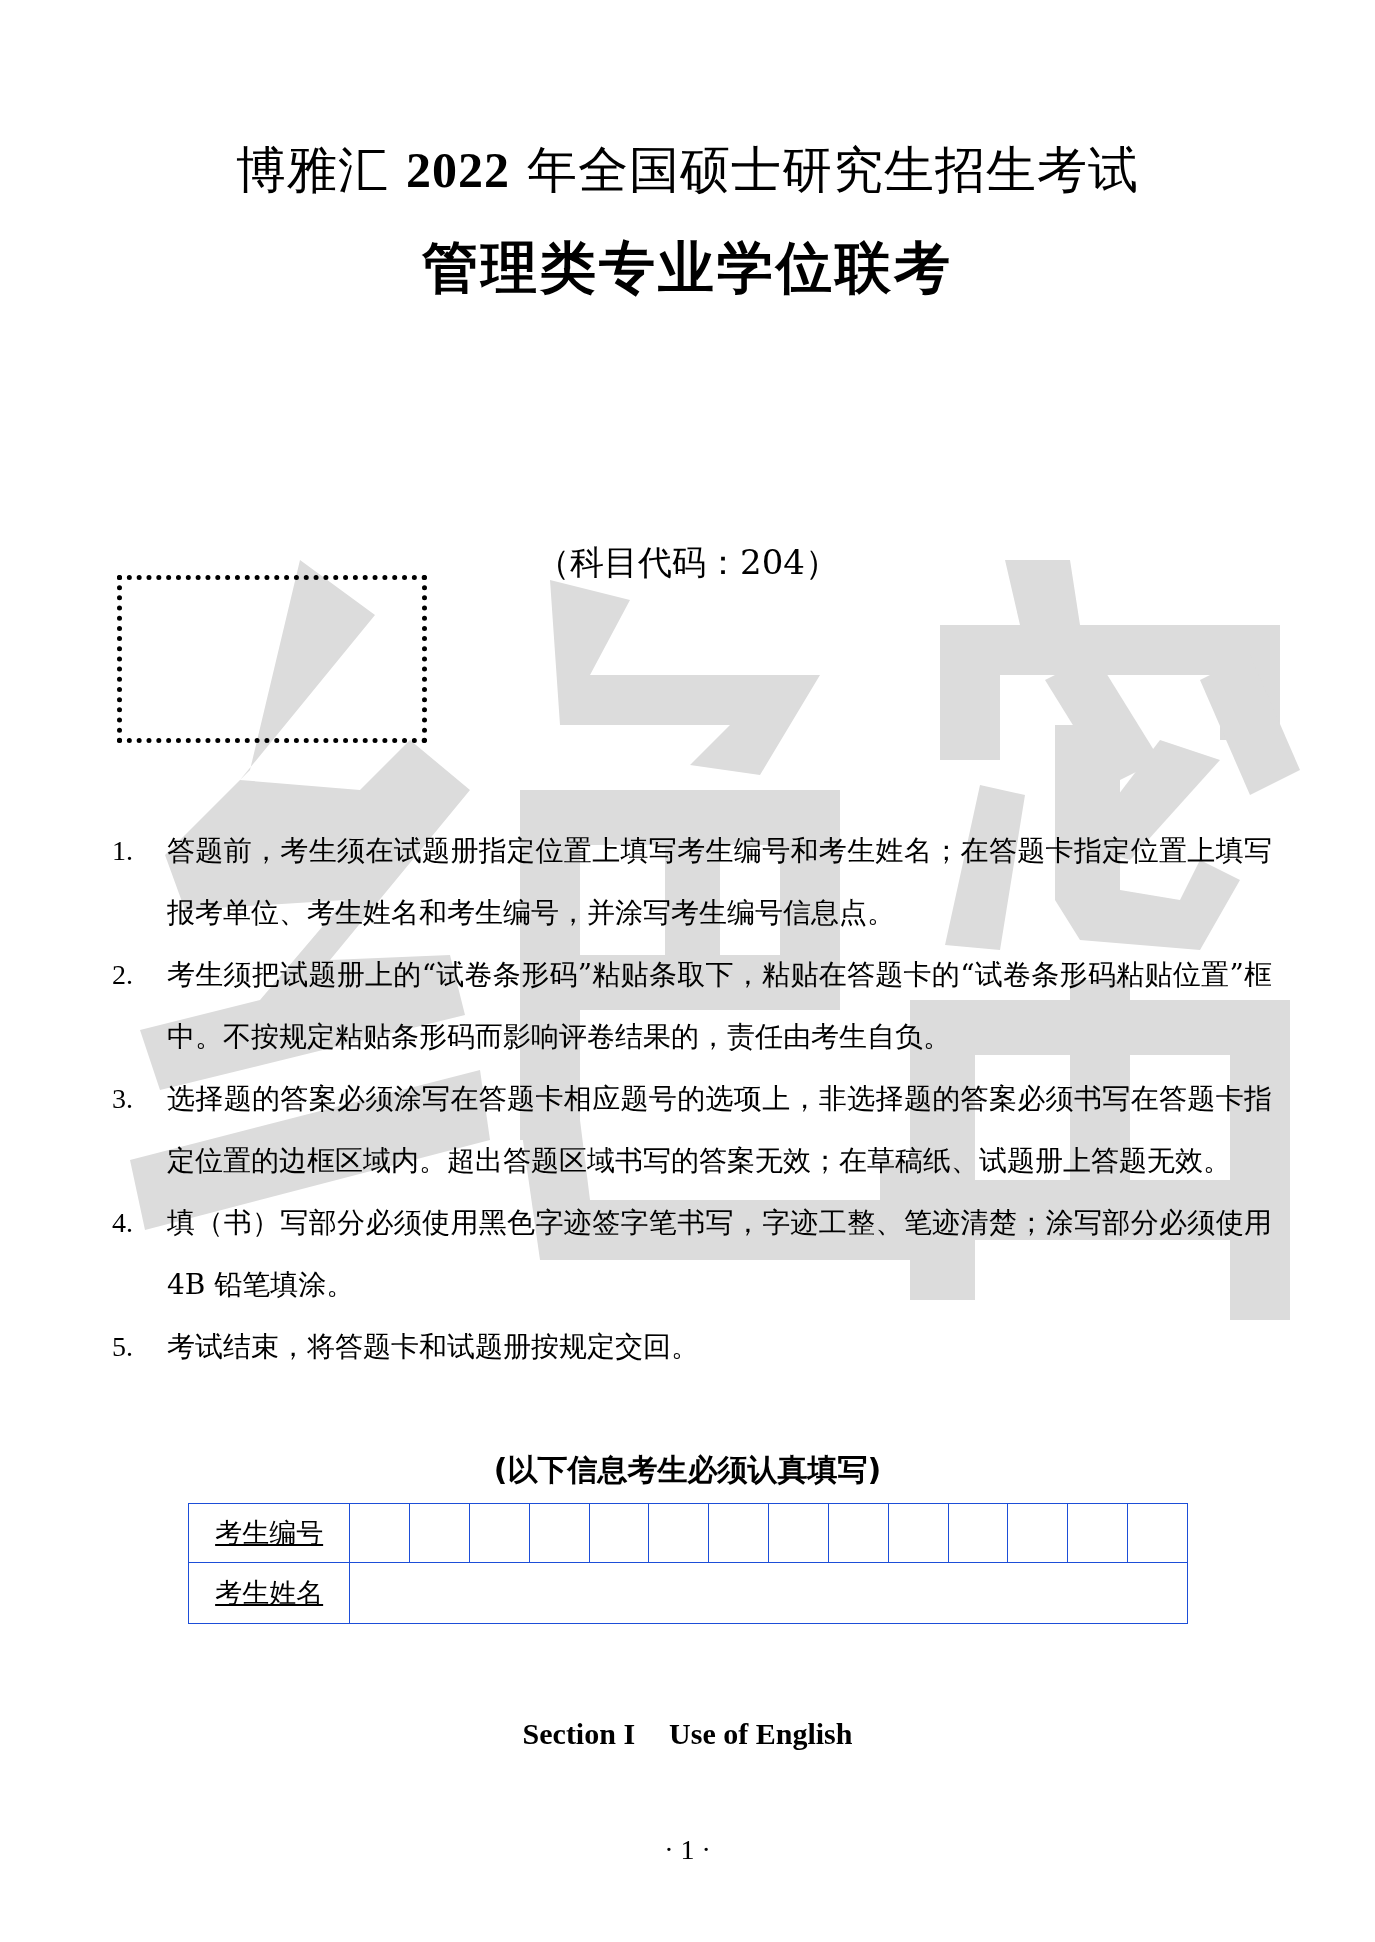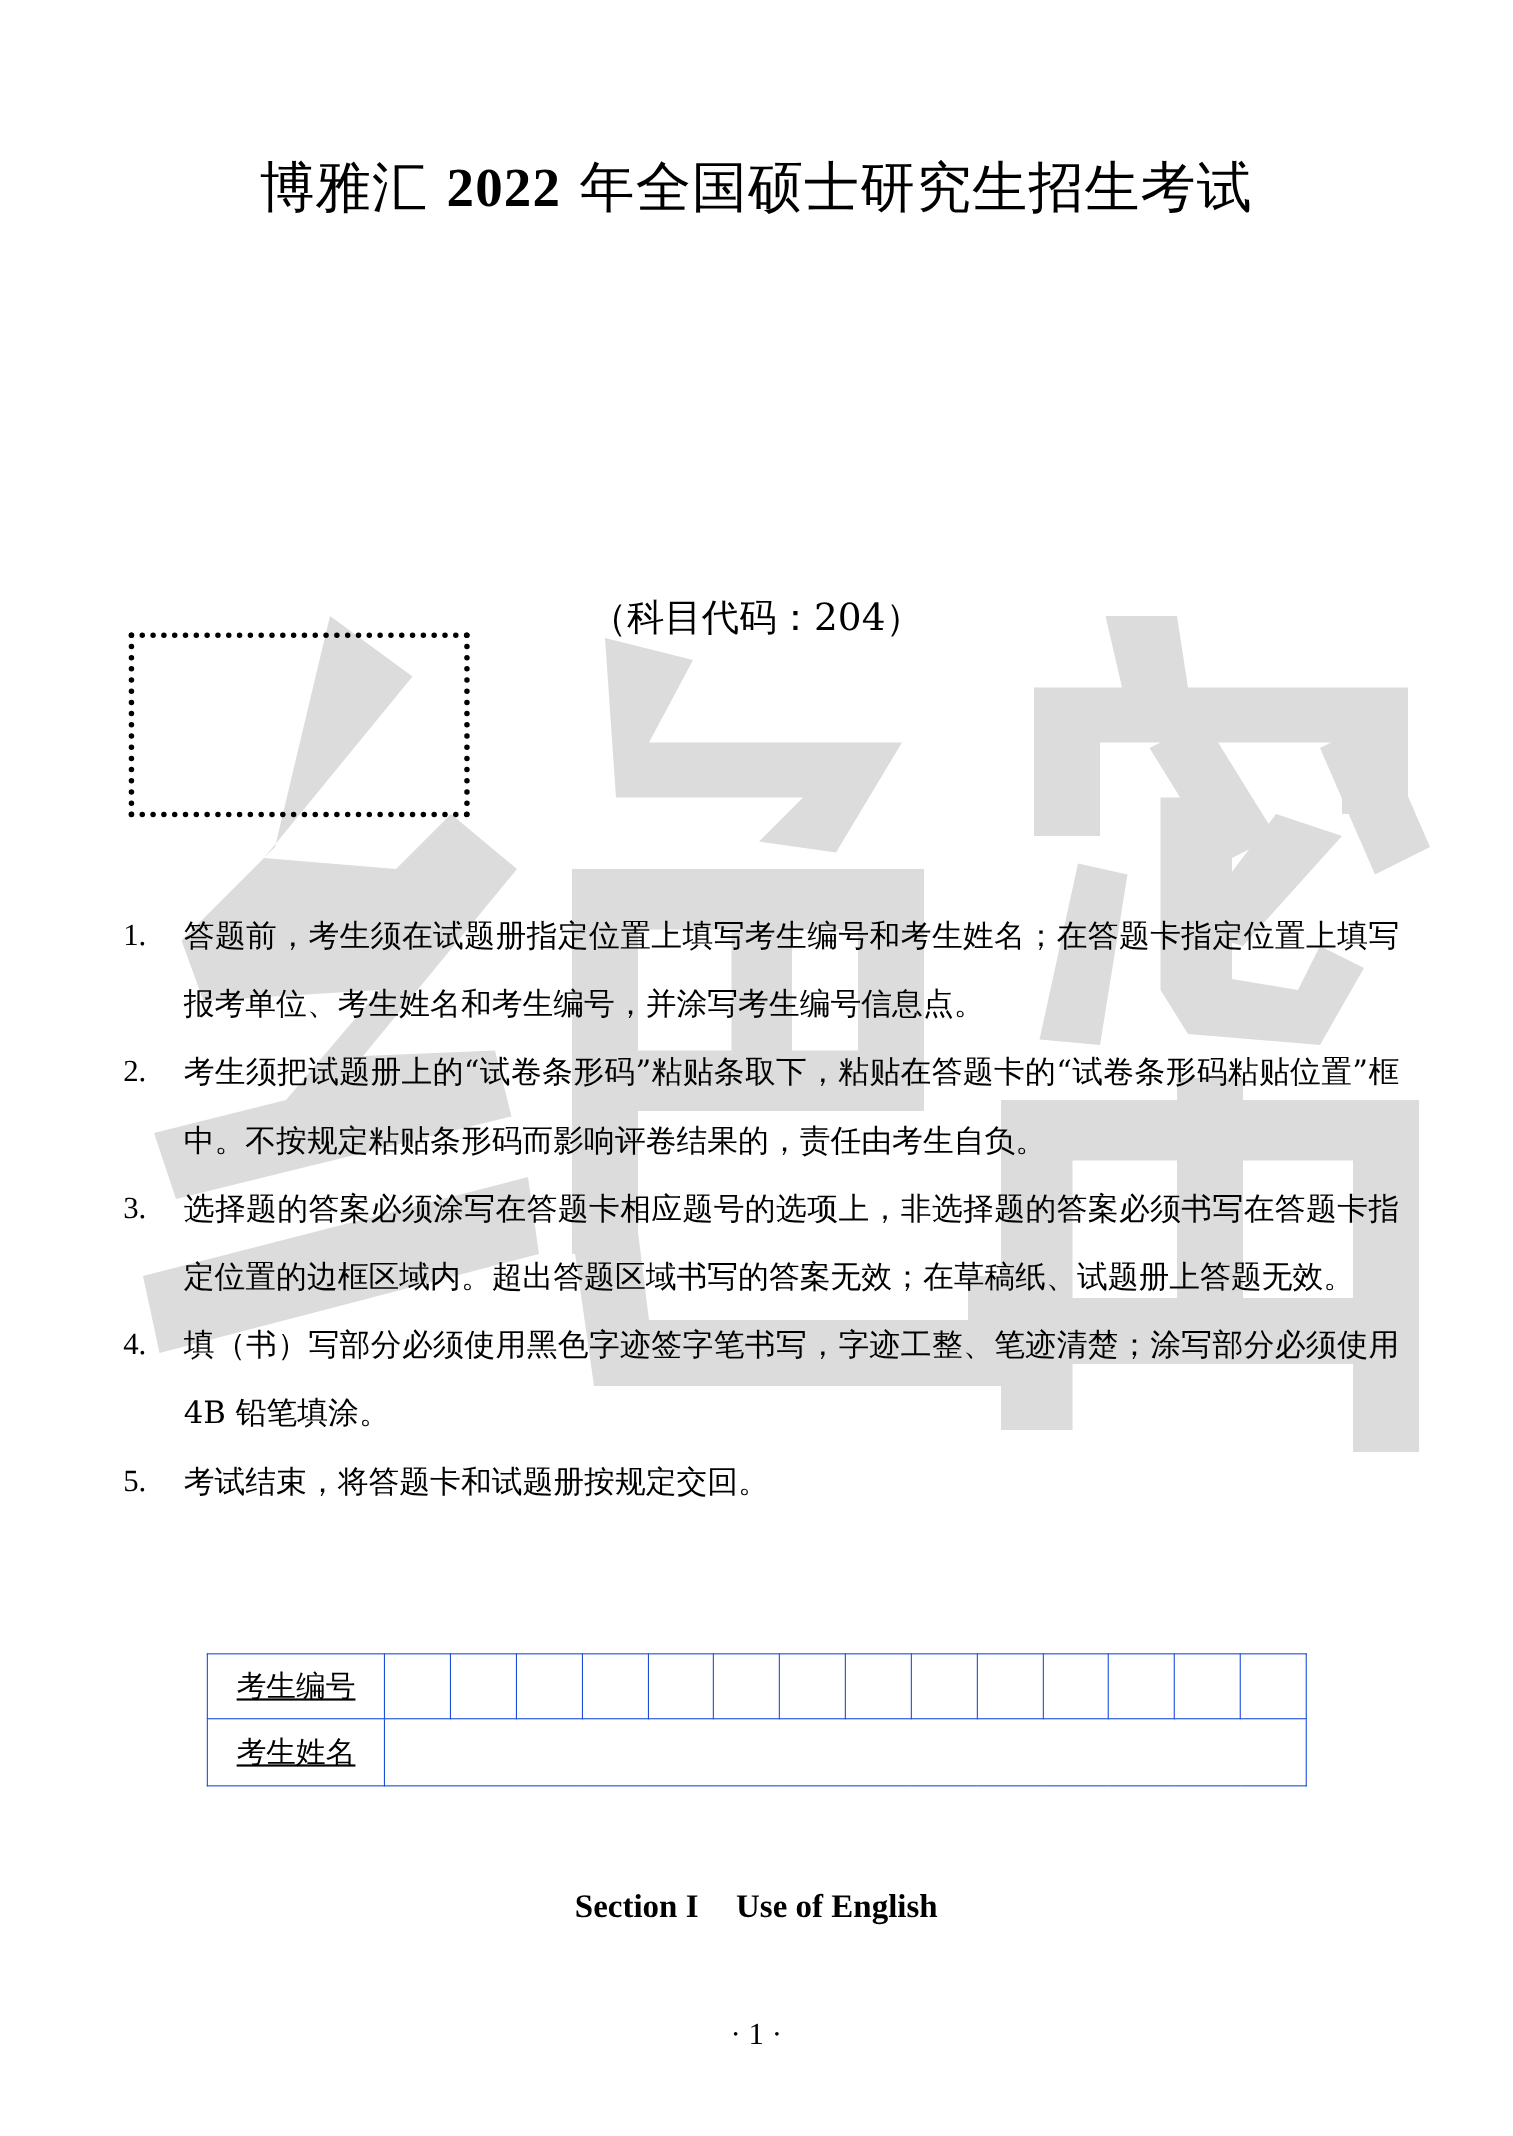--- a/index.html
+++ b/index.html
@@ -91,20 +91,21 @@
       </g>
     </svg>
   </div>
 
   <div class="content">
 
     <div class="title1">
       <span>博雅汇 </span><span class="year">2022</span><span> 年全国硕士研究生招生考试</span>
     </div>
 
+    <div class="title2">管理类专业学位联考</div>
 
 
     <div class="subject-code">（科目代码：204）</div>
 
     <div class="barcode-box"></div>
 
 
     <div class="rules">
       <p class="rule">
         <span class="num">1.</span>
@@ -121,20 +122,21 @@
       <p class="rule">
         <span class="num">4.</span>
         <span class="text">填（书）写部分必须使用黑色字迹签字笔书写，字迹工整、笔迹清楚；涂写部分必须使用 4B 铅笔填涂。</span>
       </p>
       <p class="rule">
         <span class="num">5.</span>
         <span class="text">考试结束，将答题卡和试题册按规定交回。</span>
       </p>
     </div>
 
+    <div class="fill-note">(以下信息考生必须认真填写)</div>
 
     <table class="info-table">
       <tbody>
           <tr>
         <td class="label">考生编号</td>
         <td class="cell"></td>
         <td class="cell thin"></td>
         <td class="cell thin"></td>
         <td class="cell"></td>
         <td class="cell thin"></td>

